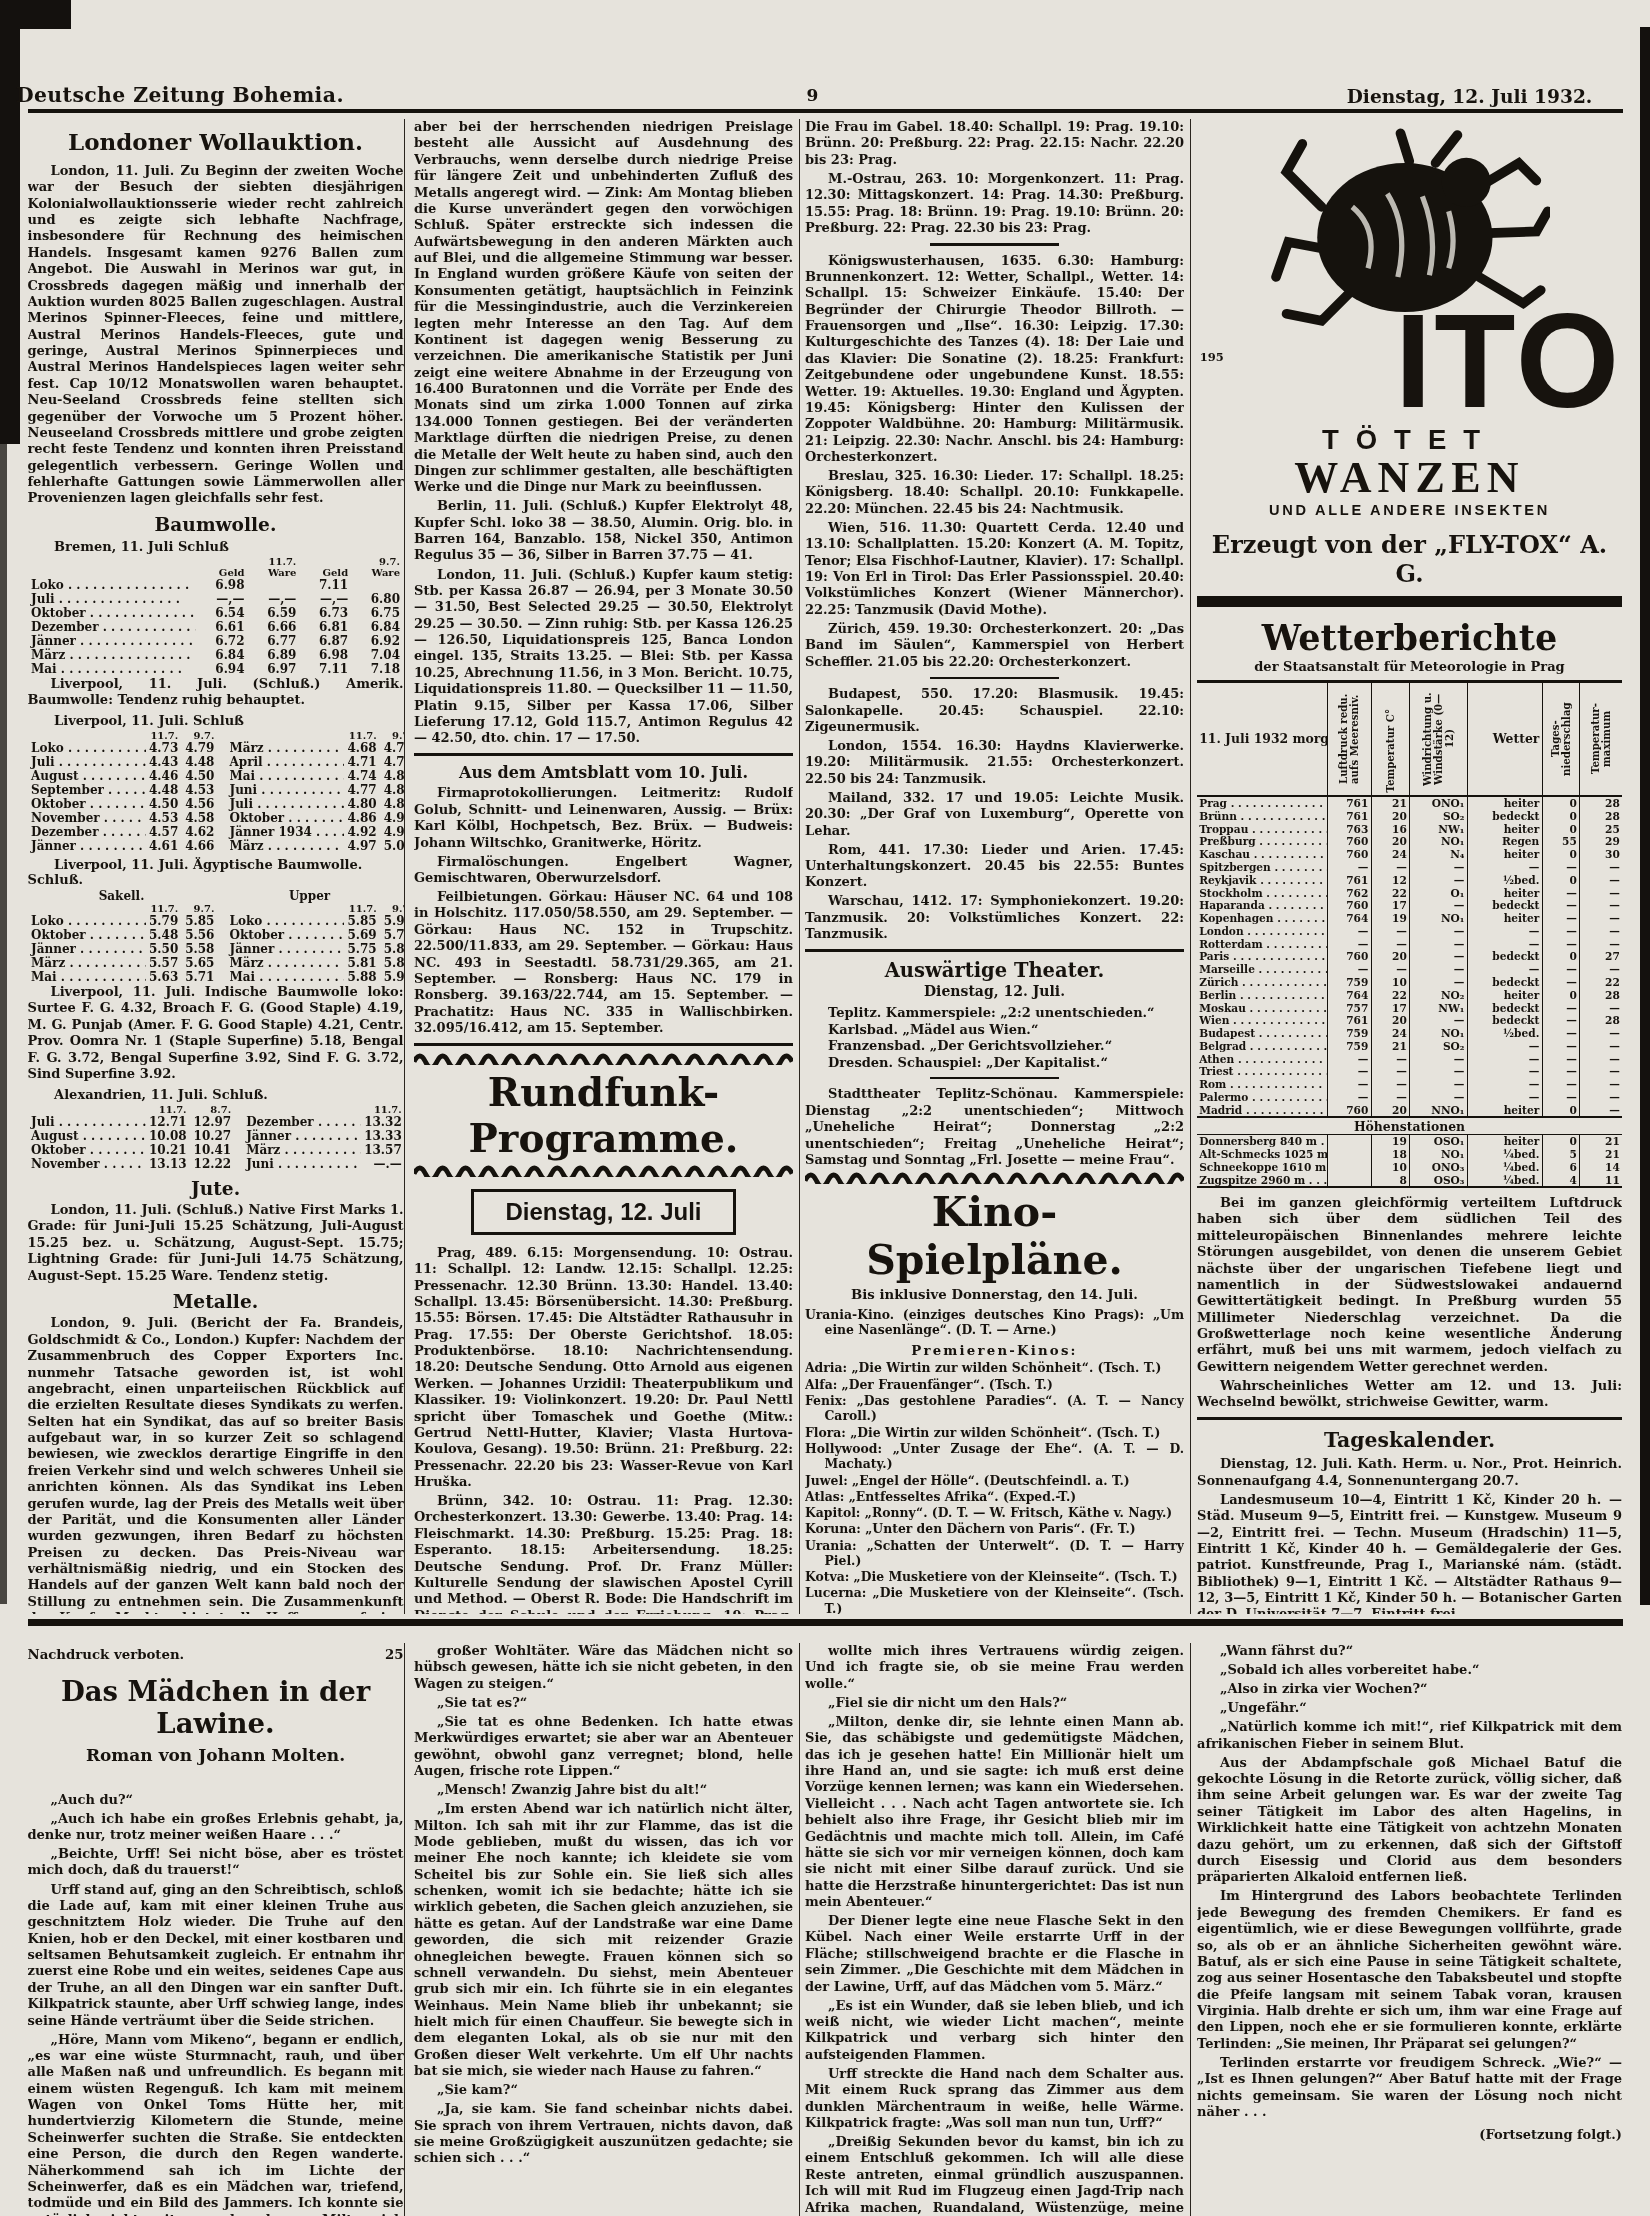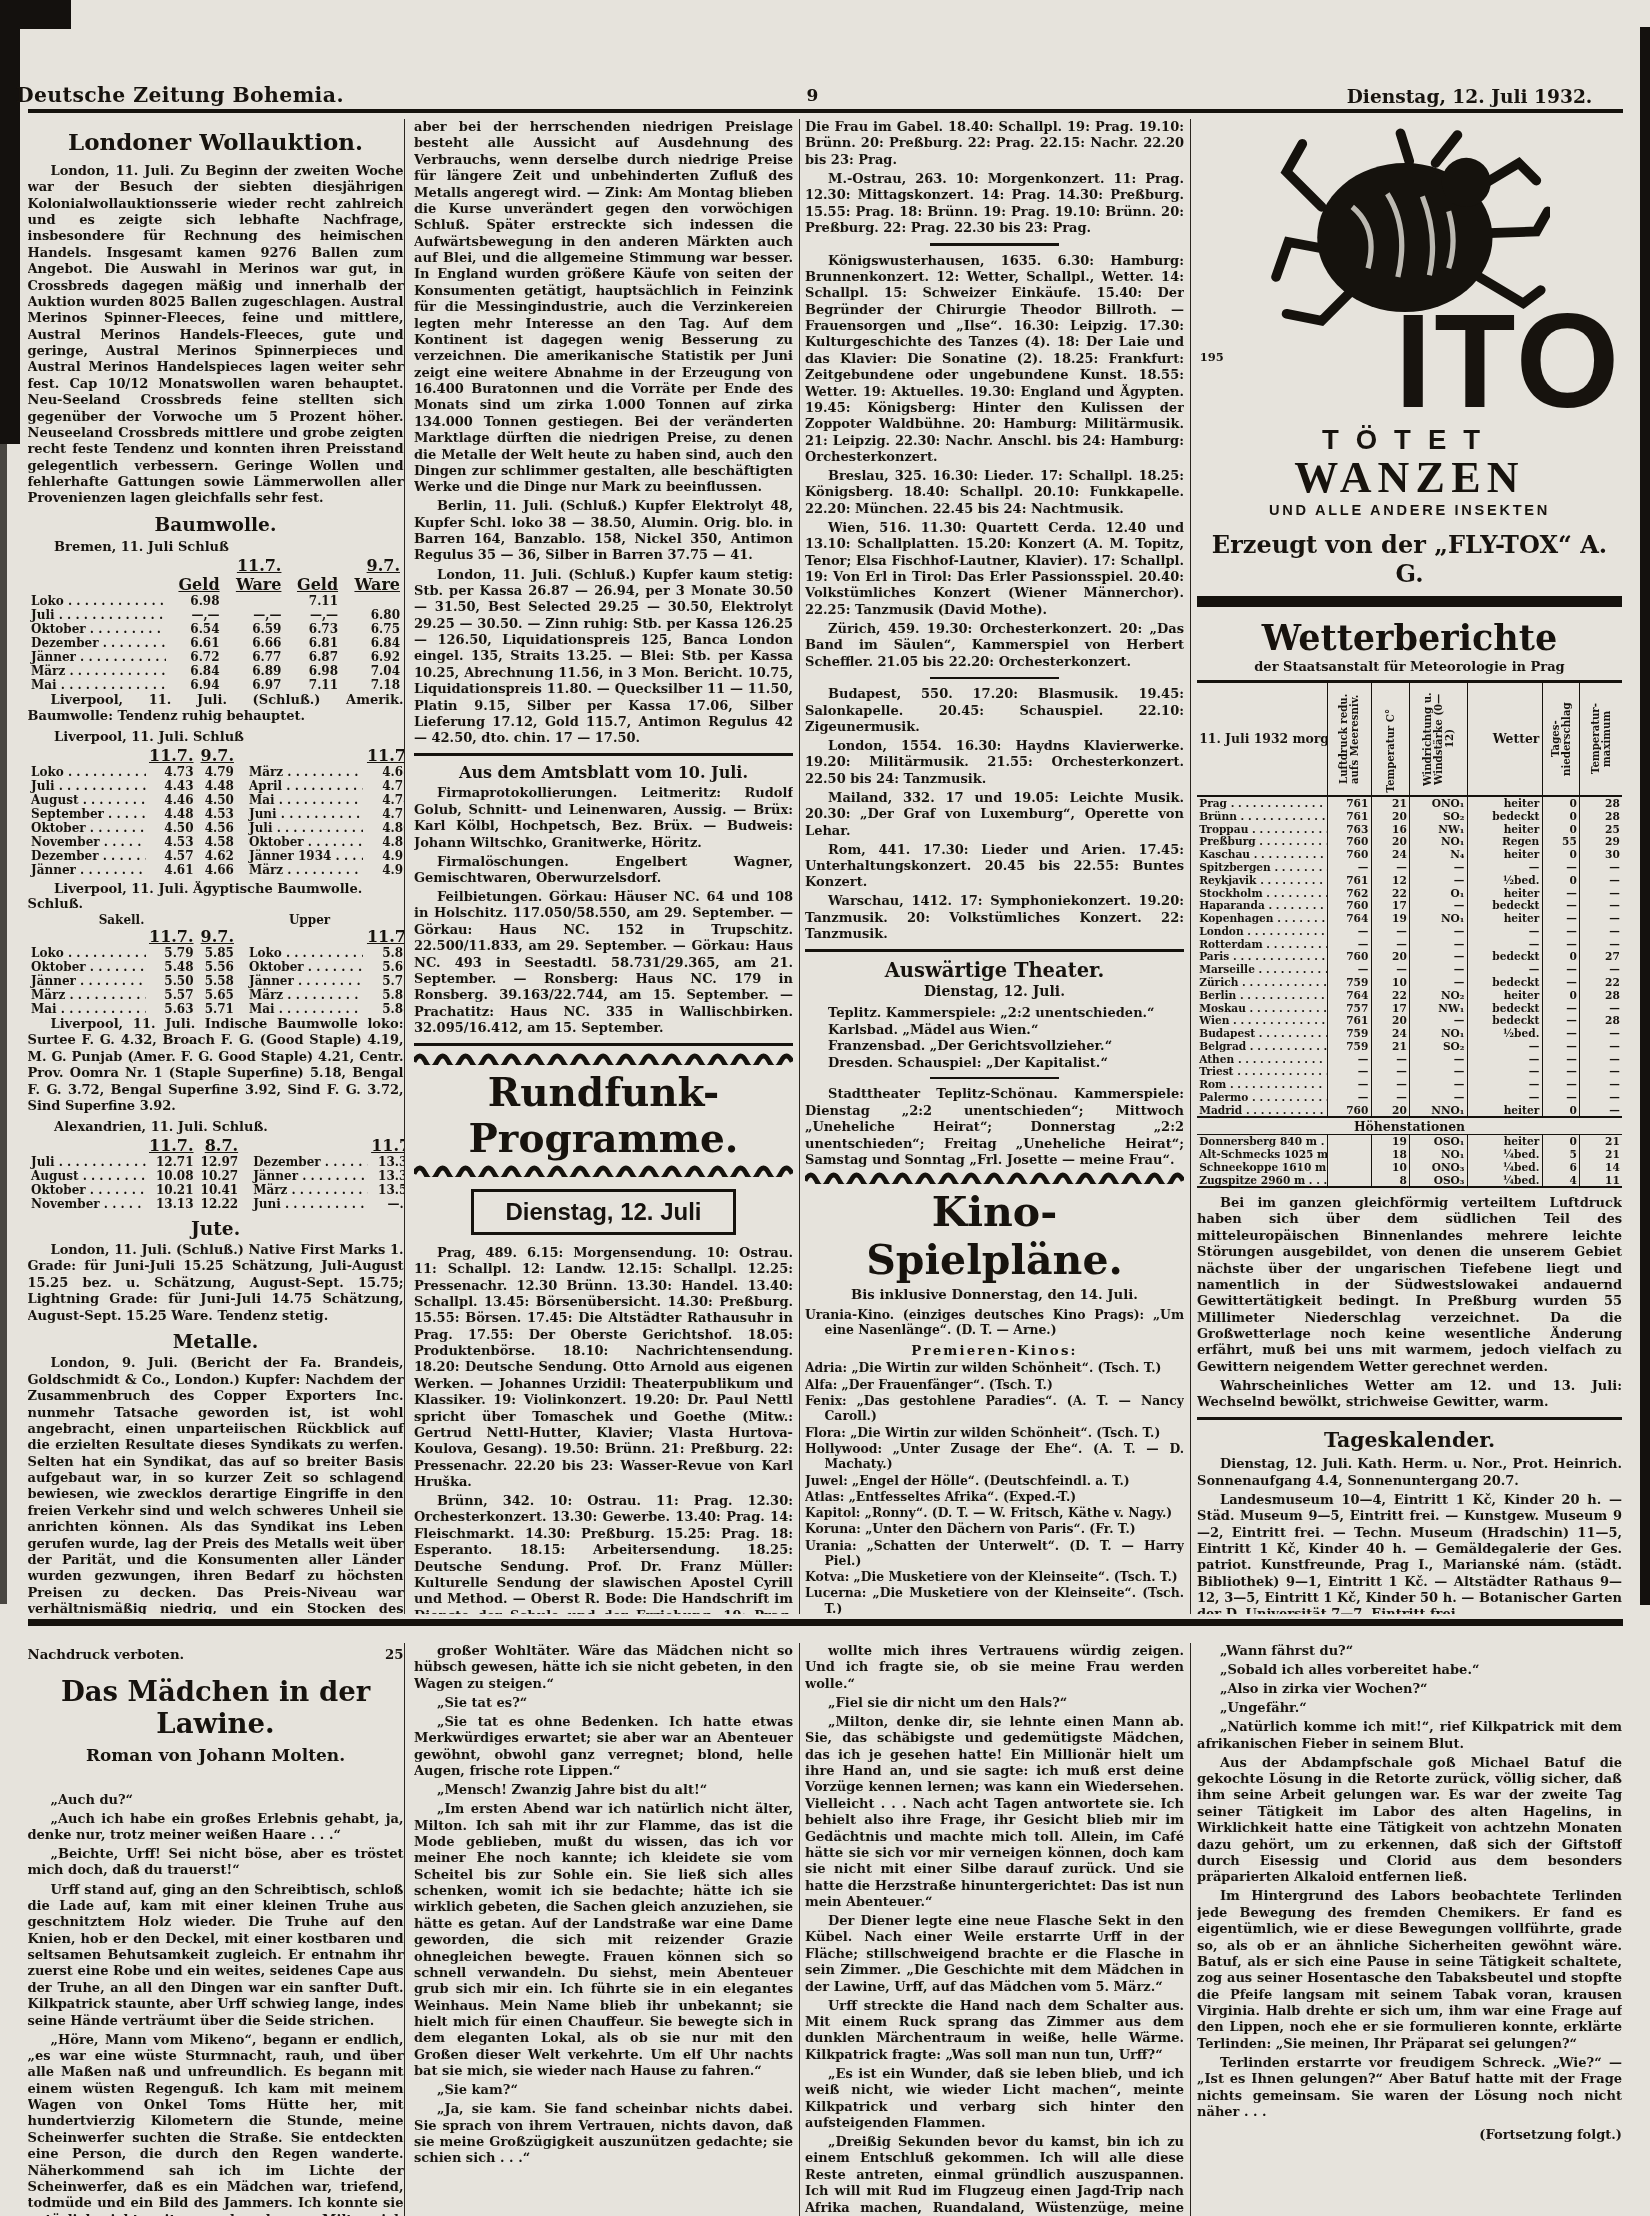--- a/index.html
+++ b/index.html
@@ -18,21 +18,21 @@
   .col{position:absolute;top:119px;height:1495px;overflow:hidden;}
   .bcol{position:absolute;top:1643px;height:702px;overflow:hidden;}
   .h-article{font-size:23px;font-weight:bold;text-align:center;margin:8.9px 0 8px;}
   .sub{font-size:18.6px;font-weight:bold;text-align:center;margin:7px 0 3.5px;}
   .p{font-size:13px;line-height:1.26;text-align:justify;margin:0 0 2.7px;font-weight:bold;text-indent:23px;}
   .p.noind{text-indent:0;}
   .cap{font-size:13px;font-weight:bold;margin:4.4px 0 1.8px;text-indent:26.6px;}
   .center{text-align:center;}
   
   .mtable{width:100%;border-collapse:collapse;font-size:12px;font-weight:bold;}
-  .mtable th{font-size:16px;text-align:right;padding:0 3.5px;text-decoration:underline;}
+  .mtable th{font-size:10px;text-align:right;padding:0 3.5px;}
   .mtable td{padding:0 3.5px;text-align:right;white-space:nowrap;}
   .mtable td.lbl{text-align:left;overflow:hidden;max-width:111px;white-space:nowrap;}
   .mtable td.lbl::after{content:" . . . . . . . . . . . . . . .";color:#17130e;}
   .twin{display:flex;gap:8px;}
   .twin>table{flex:1;}
   .twinlabels{display:flex;font-size:12px;font-weight:bold;}
   .twinlabels span{flex:1;text-align:center;}
   .mini-rule{width:34%;height:2.2px;background:#15120d;margin:7px auto;}
   .rule-in{height:3.1px;background:#15120d;margin:6.2px 0;}
   
@@ -870,22 +870,22 @@
         <p class="p">„Ja, sie kam. Sie fand scheinbar nichts dabei. Sie sprach von ihrem Vertrauen, nichts davon, daß sie meine Großzügigkeit auszunützen gedachte; sie schien sich . . .“</p>
       </div>
   </div>
 
   <div class="bcol" style="left:805px;width:379px;">
     <div>
         <p class="p">wollte mich ihres Vertrauens würdig zeigen. Und ich fragte sie, ob sie meine Frau werden wolle.“</p>
         <p class="p">„Fiel sie dir nicht um den Hals?“</p>
         <p class="p">„Milton, denke dir, sie lehnte einen Mann ab. Sie, das schäbigste und gedemütigste Mädchen, das ich je gesehen hatte! Ein Millionär hielt um ihre Hand an, und sie sagte: ich muß erst deine Vorzüge kennen lernen; was kann ein Wiedersehen. Vielleicht . . . Nach acht Tagen antwortete sie. Ich behielt also ihre Frage, ihr Gesicht blieb mir im Gedächtnis und machte mich toll. Allein, im Café hätte sie sich vor mir verneigen können, doch kam sie nicht mit einer Silbe darauf zurück. Und sie hatte die Herzstraße hinuntergerichtet: Das ist nun mein Abenteuer.“</p>
         <p class="p">Der Diener legte eine neue Flasche Sekt in den Kübel. Nach einer Weile erstarrte Urff in der Fläche; stillschweigend brachte er die Flasche in sein Zimmer. „Die Geschichte mit dem Mädchen in der Lawine, Urff, auf das Mädchen vom 5. März.“</p>
+        <p class="p">„Es ist ein Wunder, daß sie leben blieb, und ich weiß nicht, wie wieder Licht machen“, meinte Kilkpatrick und verbarg sich hinter den aufsteigenden Flammen.</p>
         <p class="p">Urff streckte die Hand nach dem Schalter aus. Mit einem Ruck sprang das Zimmer aus dem dunklen Märchentraum in weiße, helle Wärme. Kilkpatrick fragte: „Was soll man nun tun, Urff?“</p>
-        <p class="p">„Es ist ein Wunder, daß sie leben blieb, und ich weiß nicht, wie wieder Licht machen“, meinte Kilkpatrick und verbarg sich hinter den aufsteigenden Flammen.</p>
         <p class="p">„Dreißig Sekunden bevor du kamst, bin ich zu einem Entschluß gekommen. Ich will alle diese Reste antreten, einmal gründlich auszuspannen. Ich will mit Rud im Flugzeug einen Jagd-Trip nach Afrika machen, Ruandaland, Wüstenzüge, meine Doppelgeschichte; ich will wieder Arbeit bekommen. Du, Milton, willst du mit?“</p>
       </div>
   </div>
 
   <div class="bcol" style="left:1197px;width:425px;">
     <div>
         <p class="p">„Wann fährst du?“</p>
         <p class="p">„Sobald ich alles vorbereitet habe.“</p>
         <p class="p">„Also in zirka vier Wochen?“</p>
         <p class="p">„Ungefähr.“</p>

